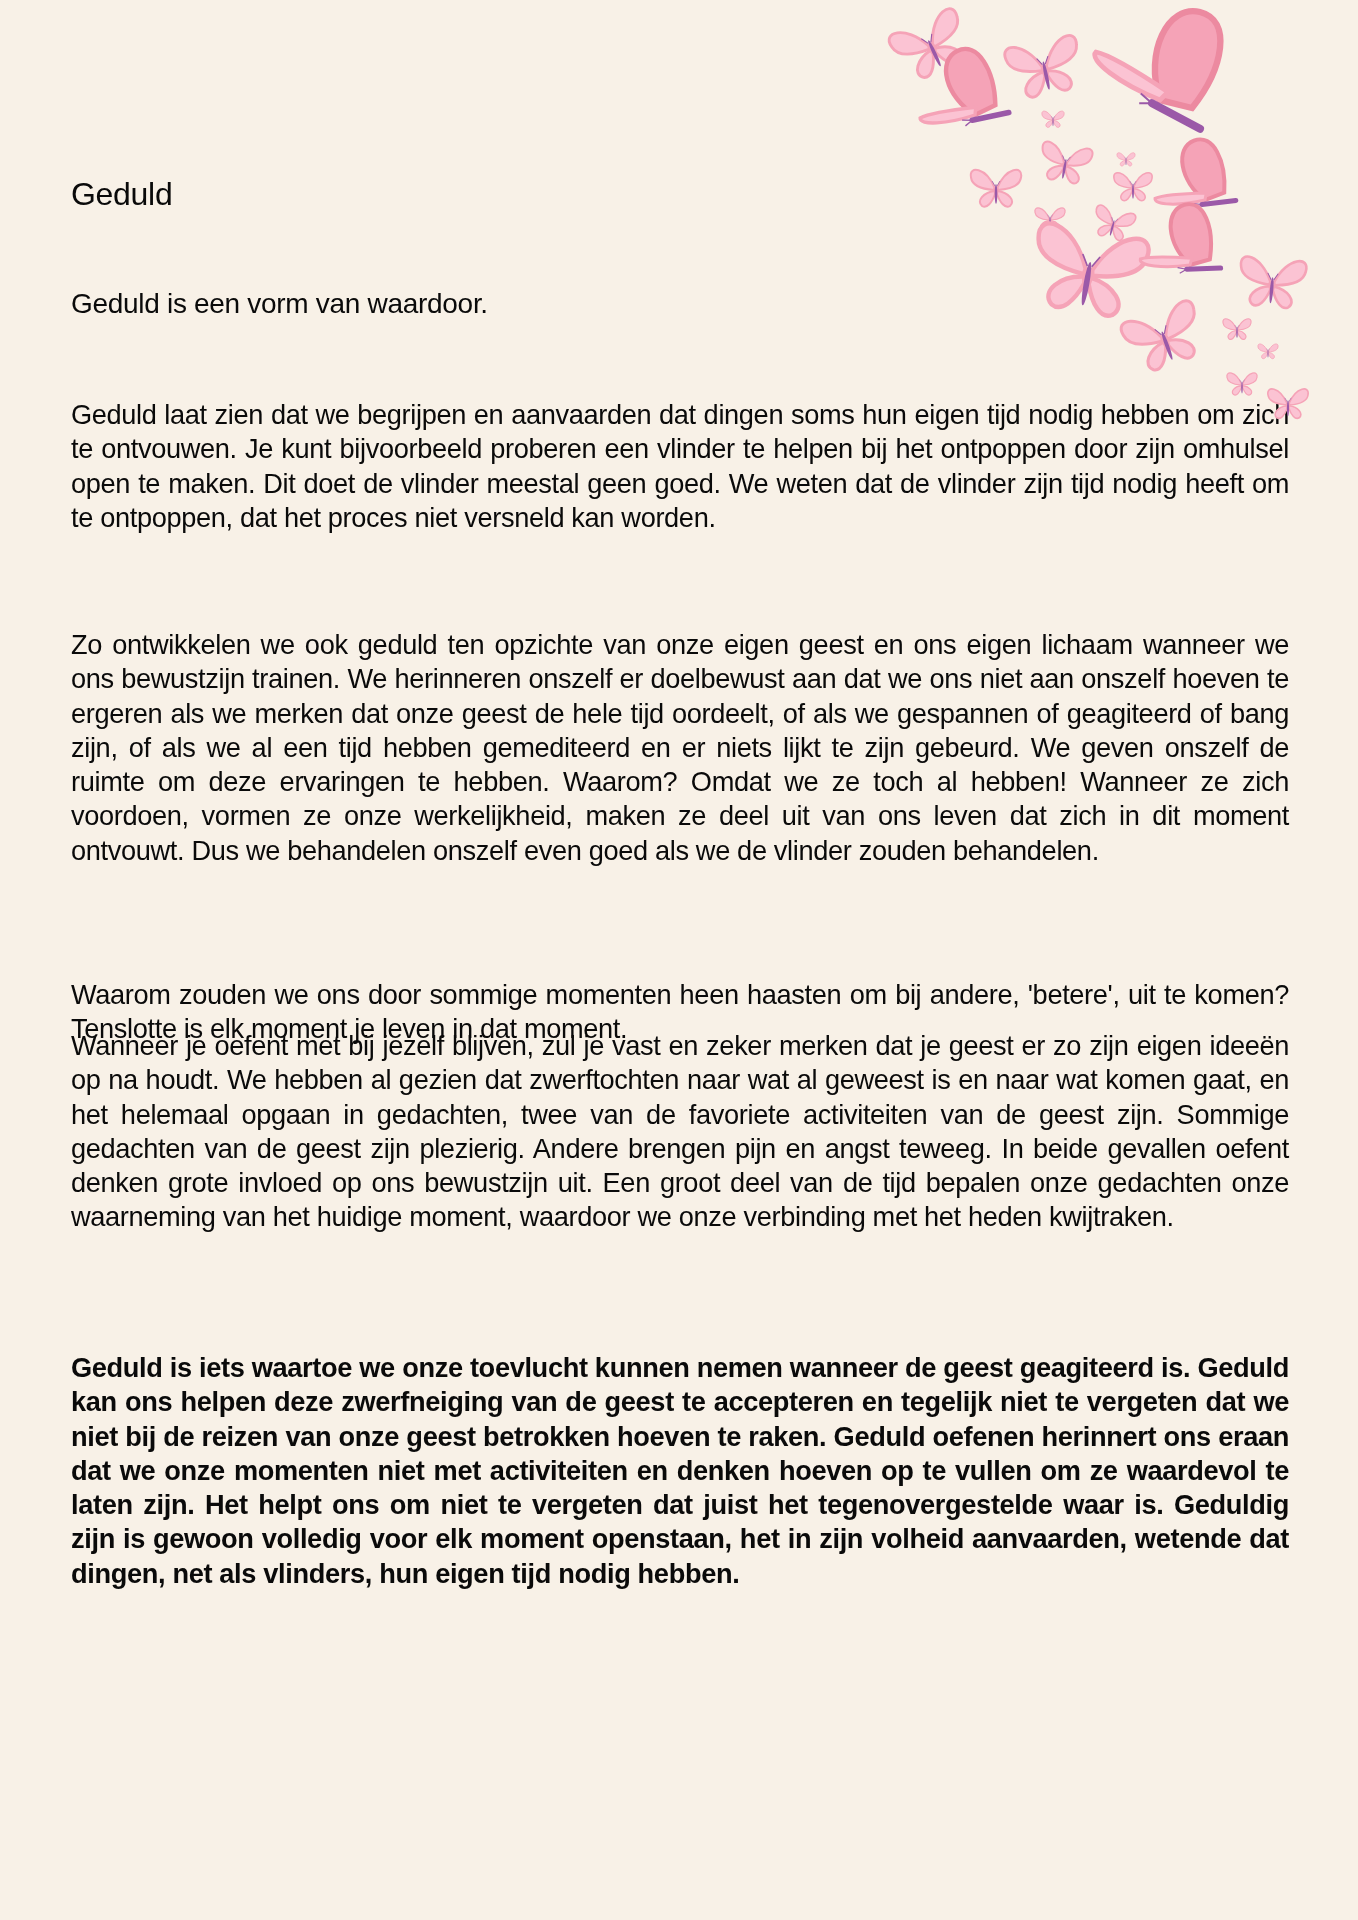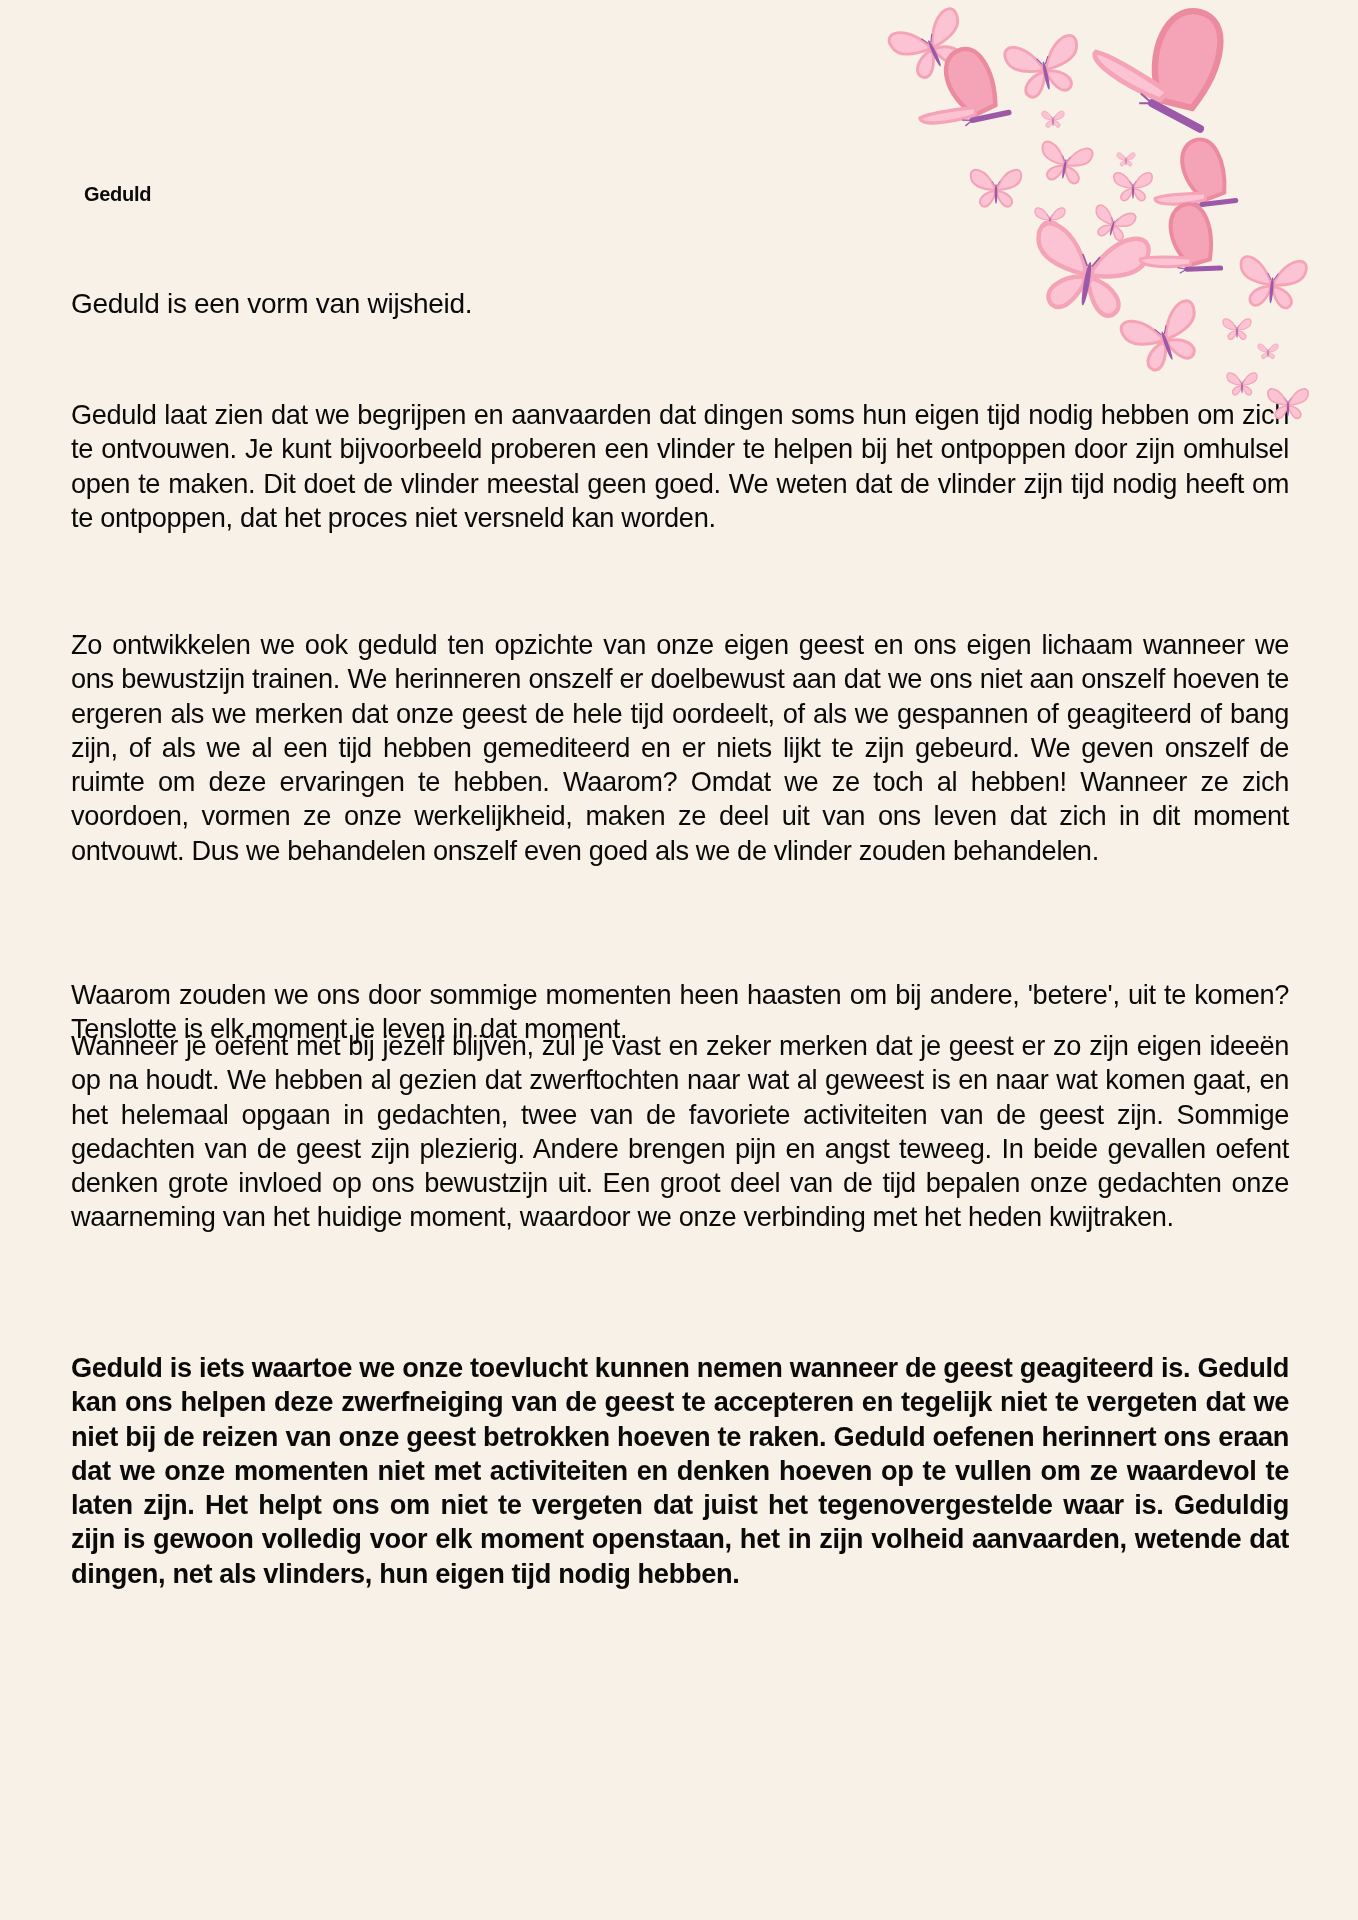--- a/index.html
+++ b/index.html
@@ -5,22 +5,22 @@
     html, body { margin: 0; padding: 0; }
     body {
       width: 1358px; height: 1920px;
       background: #f8f1e7;
       position: relative;
       overflow: hidden;
       font-family: "Liberation Sans", sans-serif;
       color: #0a0a0a;
     }
     .title {
-      position: absolute; left: 84px; top: 177px;
-      font-size: 20px; line-height: 34px; margin: 0; font-weight: bold;
+      position: absolute; left: 71px; top: 177px;
+      font-size: 32px; line-height: 34px; margin: 0; font-weight: normal;
       letter-spacing: -0.3px;
     }
     .lead {
       position: absolute; left: 71px; top: 287px;
       font-size: 28px; line-height: 34px; margin: 0;
       letter-spacing: -0.3px;
     }
     .para {
       position: absolute; left: 71px; width: 1218px;
       font-size: 27.2px; line-height: 34.3px; margin: 0;
@@ -31,21 +31,21 @@
     #p2 { top: 628px; }
     #p3 { top: 978px; }
     #p4 { top: 1029px; }
     #p5 { top: 1351px; font-weight: bold; }
     .butterflies { position: absolute; left: 870px; top: 0; width: 488px; height: 420px; pointer-events: none; }
   </style>
 </head>
 <body>
 
 <h1 class="title">Geduld</h1>
-<p class="lead">Geduld is een vorm van wijsheid.</p>
+<p class="lead">Geduld is een vorm van waardoor.</p>
 <p class="para" id="p1">Geduld laat zien dat we begrijpen en aanvaarden dat dingen soms hun eigen tijd nodig hebben om zich te ontvouwen. Je kunt bijvoorbeeld proberen een vlinder te helpen bij het ontpoppen door zijn omhulsel open te maken. Dit doet de vlinder meestal geen goed. We weten dat de vlinder zijn tijd nodig heeft om te ontpoppen, dat het proces niet versneld kan worden.</p>
 <p class="para" id="p2">Zo ontwikkelen we ook geduld ten opzichte van onze eigen geest en ons eigen lichaam wanneer we ons bewustzijn trainen. We herinneren onszelf er doelbewust aan dat we ons niet aan onszelf hoeven te ergeren als we merken dat onze geest de hele tijd oordeelt, of als we gespannen of geagiteerd of bang zijn, of als we al een tijd hebben gemediteerd en er niets lijkt te zijn gebeurd. We geven onszelf de ruimte om deze ervaringen te hebben. Waarom? Omdat we ze toch al hebben! Wanneer ze zich voordoen, vormen ze onze werkelijkheid, maken ze deel uit van ons leven dat zich in dit moment ontvouwt. Dus we behandelen onszelf even goed als we de vlinder zouden behandelen.</p>
 <p class="para" id="p3">Waarom zouden we ons door sommige momenten heen haasten om bij andere, 'betere', uit te komen? Tenslotte is elk moment je leven in dat moment.</p>
 <p class="para" id="p4">Wanneer je oefent met bij jezelf blijven, zul je vast en zeker merken dat je geest er zo zijn eigen ideeën op na houdt. We hebben al gezien dat zwerftochten naar wat al geweest is en naar wat komen gaat, en het helemaal opgaan in gedachten, twee van de favoriete activiteiten van de geest zijn. Sommige gedachten van de geest zijn plezierig. Andere brengen pijn en angst teweeg. In beide gevallen oefent denken grote invloed op ons bewustzijn uit. Een groot deel van de tijd bepalen onze gedachten onze waarneming van het huidige moment, waardoor we onze verbinding met het heden kwijtraken.</p>
 <p class="para" id="p5">Geduld is iets waartoe we onze toevlucht kunnen nemen wanneer de geest geagiteerd is. Geduld kan ons helpen deze zwerfneiging van de geest te accepteren en tegelijk niet te vergeten dat we niet bij de reizen van onze geest betrokken hoeven te raken. Geduld oefenen herinnert ons eraan dat we onze momenten niet met activiteiten en denken hoeven op te vullen om ze waardevol te laten zijn. Het helpt ons om niet te vergeten dat juist het tegenovergestelde waar is. Geduldig zijn is gewoon volledig voor elk moment openstaan, het in zijn volheid aanvaarden, wetende dat dingen, net als vlinders, hun eigen tijd nodig hebben.</p>
 
 <div class="butterflies">
   <svg width="488" height="420" viewBox="0 0 488 420" xmlns="http://www.w3.org/2000/svg">
     <defs>
       <g id="bf">

